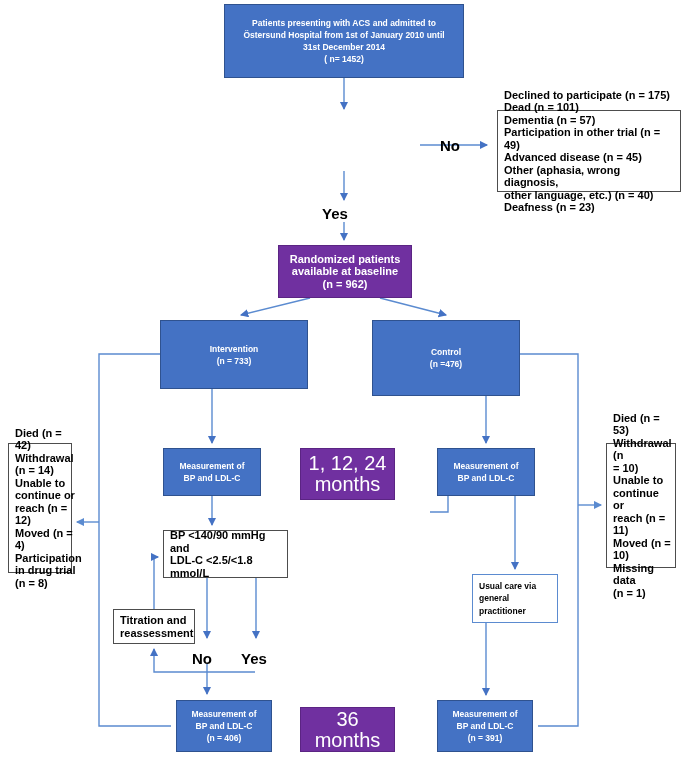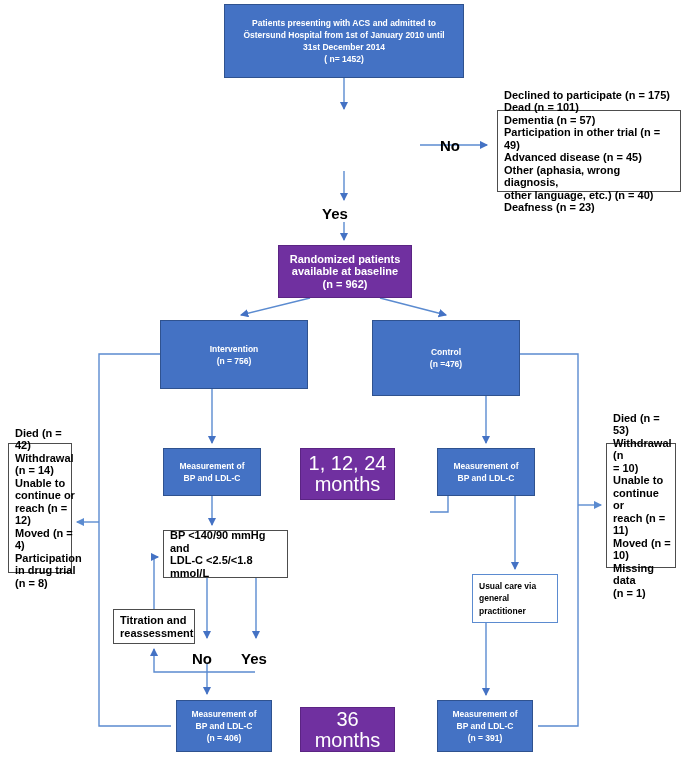--- a/index.html
+++ b/index.html
@@ -133,21 +133,21 @@
   </div>
 
   <div class="node purple" id="n-random" style="font-size:11px;font-weight:bold;line-height:12.5px;">
     <span class="txt">Randomized patients
 available at baseline
 (n = 962)</span>
   </div>
 
   <div class="node blue" id="n-interv">
     <span class="txt">Intervention
-(n = 756)</span>
+(n = 733)</span>
   </div>
 
   <div class="node blue" id="n-control">
     <span class="txt">Control
 (n =476)</span>
   </div>
 
   <div class="node whitegrey" id="n-diedL">
     <span class="txt">Died (n = 42)
 Withdrawal

